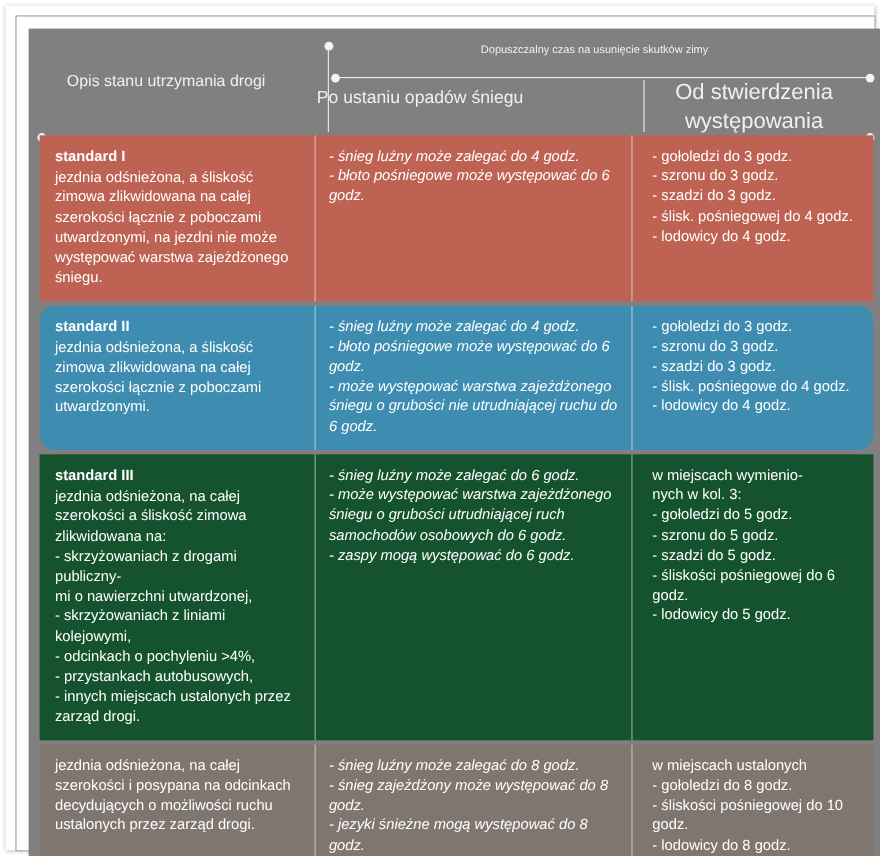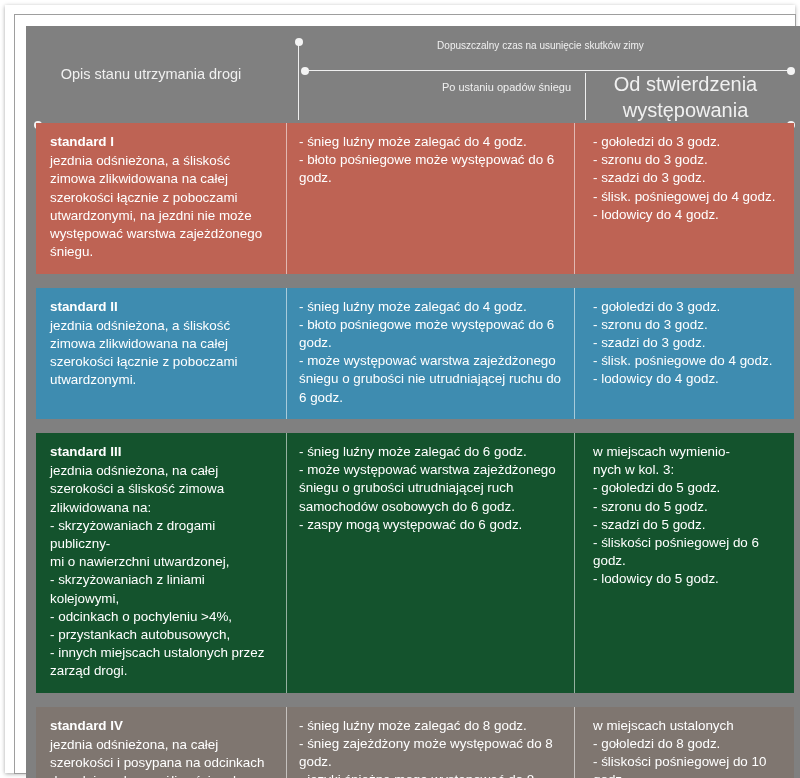--- a/index.html
+++ b/index.html
@@ -71,22 +71,22 @@
     position: absolute;
     left: 262px; top: 14px;
     width: 505px;
     text-align: center;
     font-size: 10px;
   }
   .th-sub-left {
     position: absolute;
     left: 262px; top: 54px;
     width: 283px;
-    text-align: right;
-    font-size: 11px;
+    text-align: left;
+    font-size: 16px;
     line-height: 1.3;
   }
   .th-sub-right {
     position: absolute;
     left: 552px; top: 45px;
     width: 215px;
     text-align: center;
     font-size: 20px;
     line-height: 1.3;
   }
@@ -134,52 +134,53 @@
   }
 
   
   .rows {
     position: relative;
     padding: 0 10px;
     box-sizing: border-box;
   }
   .row {
     display: flex;
-    margin-bottom: 14px;
+    margin-bottom: 4px;
     color: #ffffff;
     box-sizing: border-box;
   }
   .row:last-child { margin-bottom: 0; }
 
   .cell {
     box-sizing: border-box;
     padding: 10px 12px 12px 14px;
     font-size: 13.4px;
     line-height: 1.36;
   }
   .cell.c1 { width: 250px; }
   .cell.c2 {
     width: 288px;
     border-left: 1px solid rgba(255,255,255,0.55);
     padding-left: 12px;
+    font-style: italic;
   }
   .cell.c3 {
     width: 220px;
     border-left: 1px solid rgba(255,255,255,0.55);
     padding-left: 18px;
   }
   .std-title {
     font-weight: bold;
     display: block;
     margin-bottom: 1px;
   }
   .body-text { white-space: pre-line; }
 
   .row-1 { background: #be6354; }
-  .row-2 { background: #3e8cb0; }
+  .row-2 { background: #3e8cb0; border-radius: 14px; }
   .row-3 { background: #14532d; }
   .row-4 { background: #7f7670; }
 </style>
 </head>
 <body>
 
 <div class="frame-outer">
   <div class="frame-shadow">
     <div class="frame-inner-line">
       <div class="table-wrap">
@@ -259,21 +260,20 @@
 nych w kol. 3:
 - gołoledzi do 5 godz.
 - szronu do 5 godz.
 - szadzi do 5 godz.
 - śliskości pośniegowej do 6 godz.
 - lodowicy do 5 godz.</div>
           </div>
 
           <div class="row row-4">
             <div class="cell c1">
-              <span class="std-title">standard IV</span>
               <span class="body-text">jezdnia odśnieżona, na całej szerokości i posypana na odcinkach decydujących o możliwości ruchu ustalonych przez zarząd drogi.</span>
             </div>
             <div class="cell c2 body-text">- śnieg luźny może zalegać do 8 godz.
 - śnieg zajeżdżony może występować do 8 godz.
 - jezyki śnieżne mogą występować do 8 godz.
 - zaspy mogą występować do 8 godz.
 Dopuszcza się przerwy w komunikacji do 8 godz.</div>
             <div class="cell c3 body-text">w miejscach ustalonych
 - gołoledzi do 8 godz.
 - śliskości pośniegowej do 10 godz.

